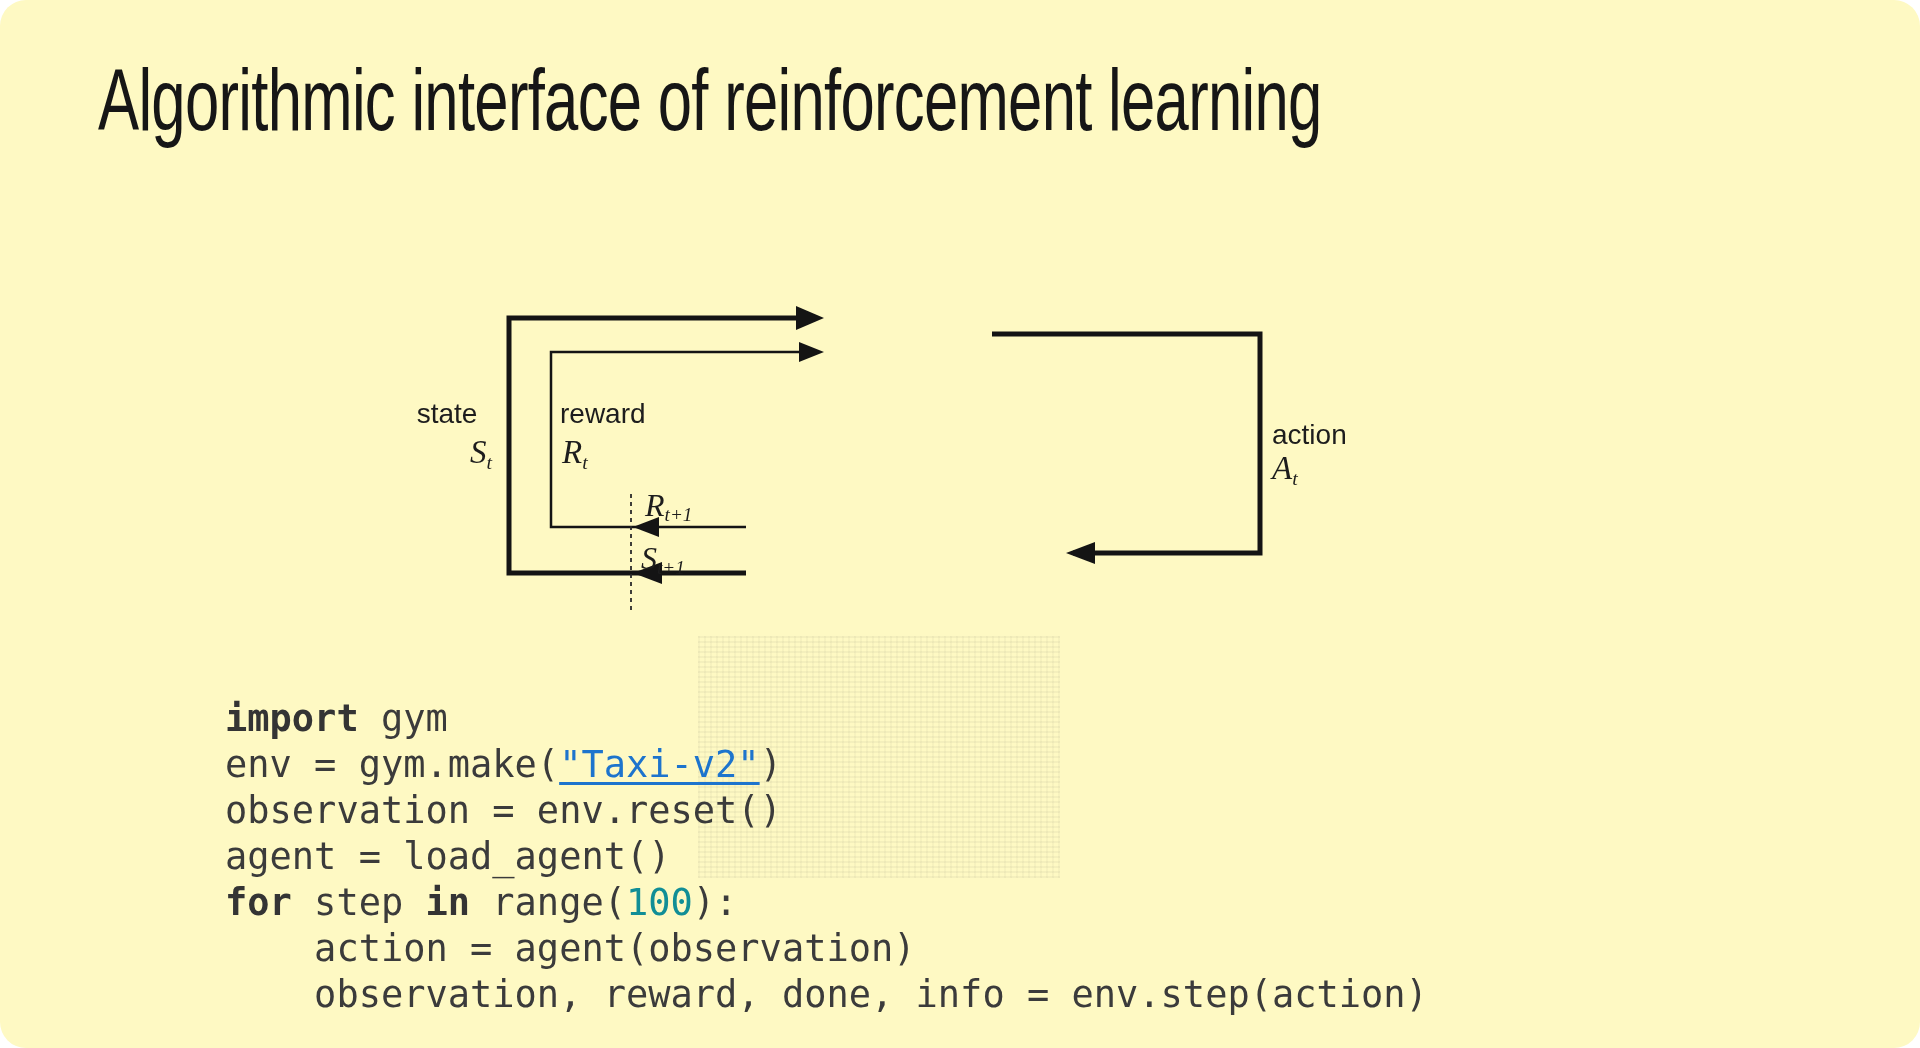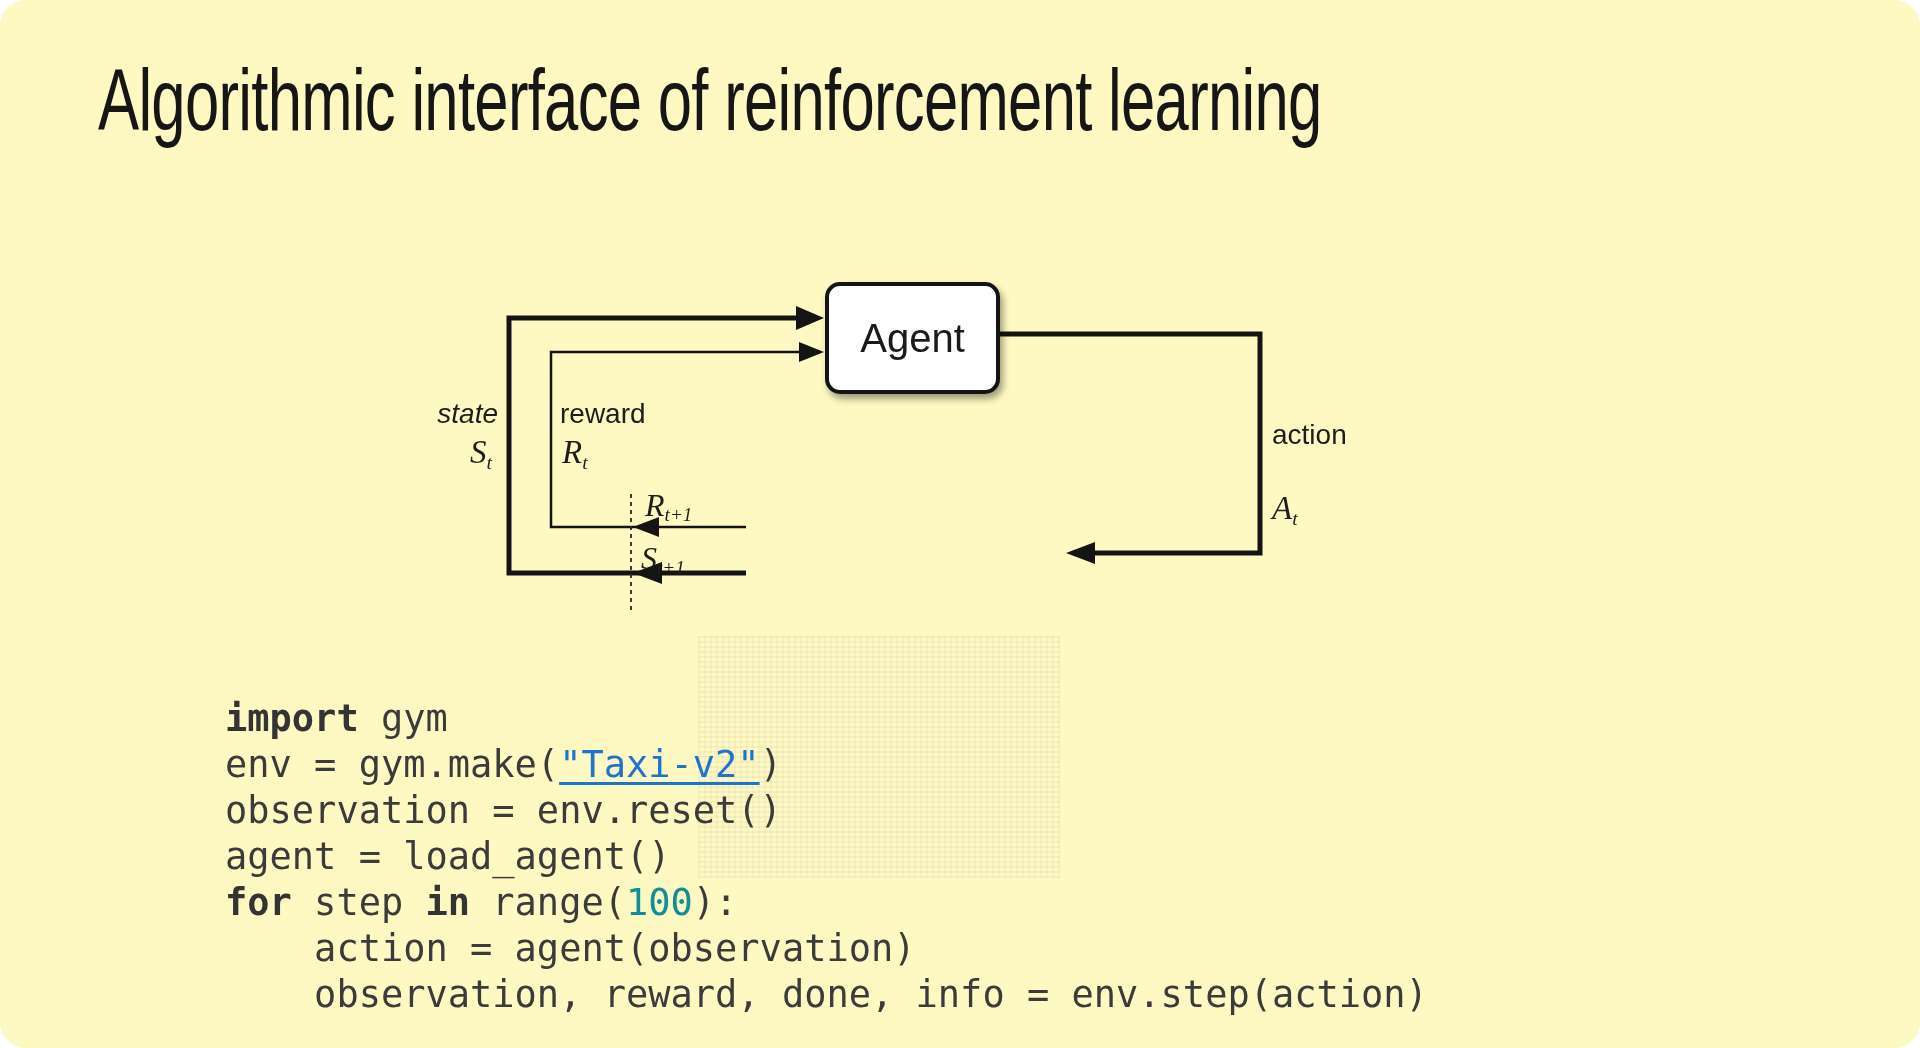--- a/index.html
+++ b/index.html
@@ -18,30 +18,30 @@
   .node{
     position:absolute;z-index:2;background:#ffffff;border:4px solid #141414;border-radius:15px;
     box-shadow:3px 5px 7px rgba(0,0,0,0.38);
     display:flex;align-items:center;justify-content:center;
     font-size:40px;color:#1a1a1a;
   }
   .node-agent{left:825px;top:282px;width:167px;height:104px;}
   .node-env{left:746px;top:496px;width:319px;height:110px;}
 
   .lbl{position:absolute;z-index:3;color:#1d1d1d;font-size:28px;line-height:1.1;white-space:nowrap;}
-  .lbl-state{left:396px;top:399px;width:102px;text-align:right;font-style:italic;}
+  .lbl-state{left:396px;top:399px;width:102px;text-align:center;}
   .lbl-reward{left:560px;top:399px;}
   .lbl-action{left:1272px;top:408px;margin-top:12px;}
 
   .math{position:absolute;z-index:3;font-family:"Liberation Serif",serif;font-style:italic;
         color:#1d1d1d;font-size:33px;line-height:1;white-space:nowrap;}
   .math sub{font-size:0.60em;font-style:italic;vertical-align:-0.28em;letter-spacing:0;}
   .math-st{left:396px;top:436px;width:96px;text-align:right;}
   .math-rt{left:562px;top:436px;}
-  .math-at{left:1272px;top:452px;margin-top:40px;}
+  .math-at{left:1272px;top:452px;}
   .math-small{font-size:32px;}
   .math-rt1{left:645px;top:489px;}
   .math-st1{left:641px;top:534px;margin-top:8px;}
 
   .artifact-texture{
     position:absolute;left:698px;top:636px;width:362px;height:242px;z-index:0;
     background-image:
       repeating-linear-gradient(0deg, rgba(60,60,60,0.05) 0 2px, rgba(0,0,0,0) 2px 5px),
       repeating-linear-gradient(90deg, rgba(60,60,60,0.04) 0 2px, rgba(0,0,0,0) 2px 6px);
   }
@@ -73,23 +73,20 @@
     <path d="M 746 527 L 551 527 L 551 352 L 818 352" fill="none" stroke="#141414" stroke-width="2.5"></path>
     <polygon points="824,352 799,342 799,362" fill="#141414"></polygon>
     <polygon points="633,527 659,517 659,537" fill="#141414"></polygon>
 
     <path d="M 992 334 L 1260 334 L 1260 553 L 1073 553" fill="none" stroke="#141414" stroke-width="5"></path>
     <polygon points="1066,553 1095,542 1095,564" fill="#141414"></polygon>
 
     <line x1="631" y1="494" x2="631" y2="610" stroke="#2a2a2a" stroke-width="1.8" stroke-dasharray="4 4"></line>
   </svg>
 
-  <div class="node node-agent">
-    <span>Agent</span>
-  </div>
 
   <div class="lbl lbl-state">state</div>
   <div class="math math-st"><span>S</span><sub>t</sub></div>
 
   <div class="lbl lbl-reward">reward</div>
   <div class="math math-rt"><span>R</span><sub>t</sub></div>
 
   <div class="lbl lbl-action">action</div>
   <div class="math math-at"><span>A</span><sub>t</sub></div>
 

